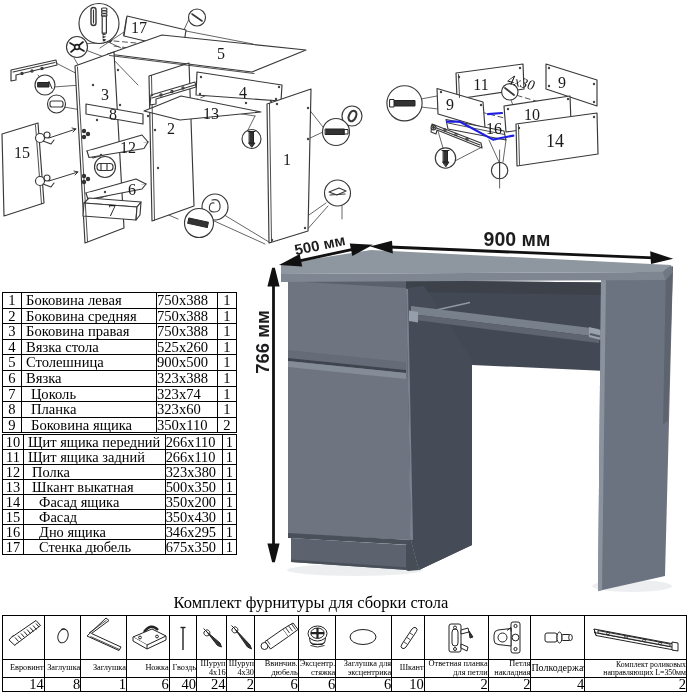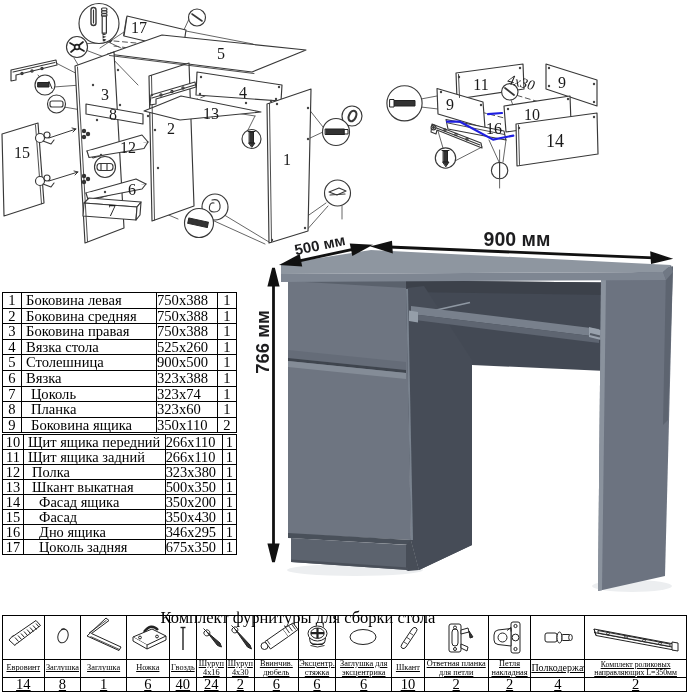--- a/index.html
+++ b/index.html
@@ -7,26 +7,26 @@
         font-family:"Liberation Serif",serif;}
   #mainsvg{position:absolute;left:0;top:0;}
   table{border-collapse:collapse;position:absolute;table-layout:fixed;}
   td{border:1px solid #000;padding:0;overflow:hidden;white-space:nowrap;}
   #tabA,#tabB{font-size:14.6px;line-height:1;}
   #tabA td{height:14.4px;} #tabB td{height:14.05px;line-height:14.05px;font-size:14.4px;}
   .num{text-align:center;}
   .sz{text-align:left;}
   .qt{text-align:center;}
   .nm{padding-left:4px;}
-  #hw{font-size:8.3px;text-align:center;text-decoration:underline;}
+  #hw{font-size:8.3px;text-align:right;}
   #hw td{vertical-align:middle;} #hw td svg{display:block;margin:0 auto;}
   .hwn{font-size:8.3px;line-height:1.05;white-space:normal;vertical-align:middle;}
   .hwq{font-size:14.5px;height:13px;line-height:13px;}
-  #title{position:absolute;left:3px;top:593px;width:590px;text-align:center;
-         font-size:16.5px;margin-top:15px;}
+  #title{position:absolute;left:16px;top:593px;width:590px;text-align:center;
+         font-size:16.5px;}
 </style>
 </head>
 <body>
 <div id="page">
 
 <table id="tabA" style="left:2px;top:292px;width:235px;">
 <colgroup>
         <col style="width:19px">
         <col style="width:135px">
         <col style="width:61px">
@@ -135,21 +135,21 @@
           <td class="qt">1</td>
         </tr>
 <tr>
           <td class="num">16</td>
           <td class="nm" style="padding-left:15px">Дно ящика</td>
           <td class="sz">346х295</td>
           <td class="qt">1</td>
         </tr>
 <tr>
           <td class="num">17</td>
-          <td class="nm" style="padding-left:15px">Цоколь задняя</td>
+          <td class="nm" style="padding-left:15px">Стенка дюбель</td>
           <td class="sz">675х350</td>
           <td class="qt">1</td>
         </tr>
 </tbody>
     </table>
 
 <div id="title">Комплект фурнитуры для сборки стола</div>
 
 <table id="hw" style="left:2px;top:615px;width:685px;">
 <colgroup>

